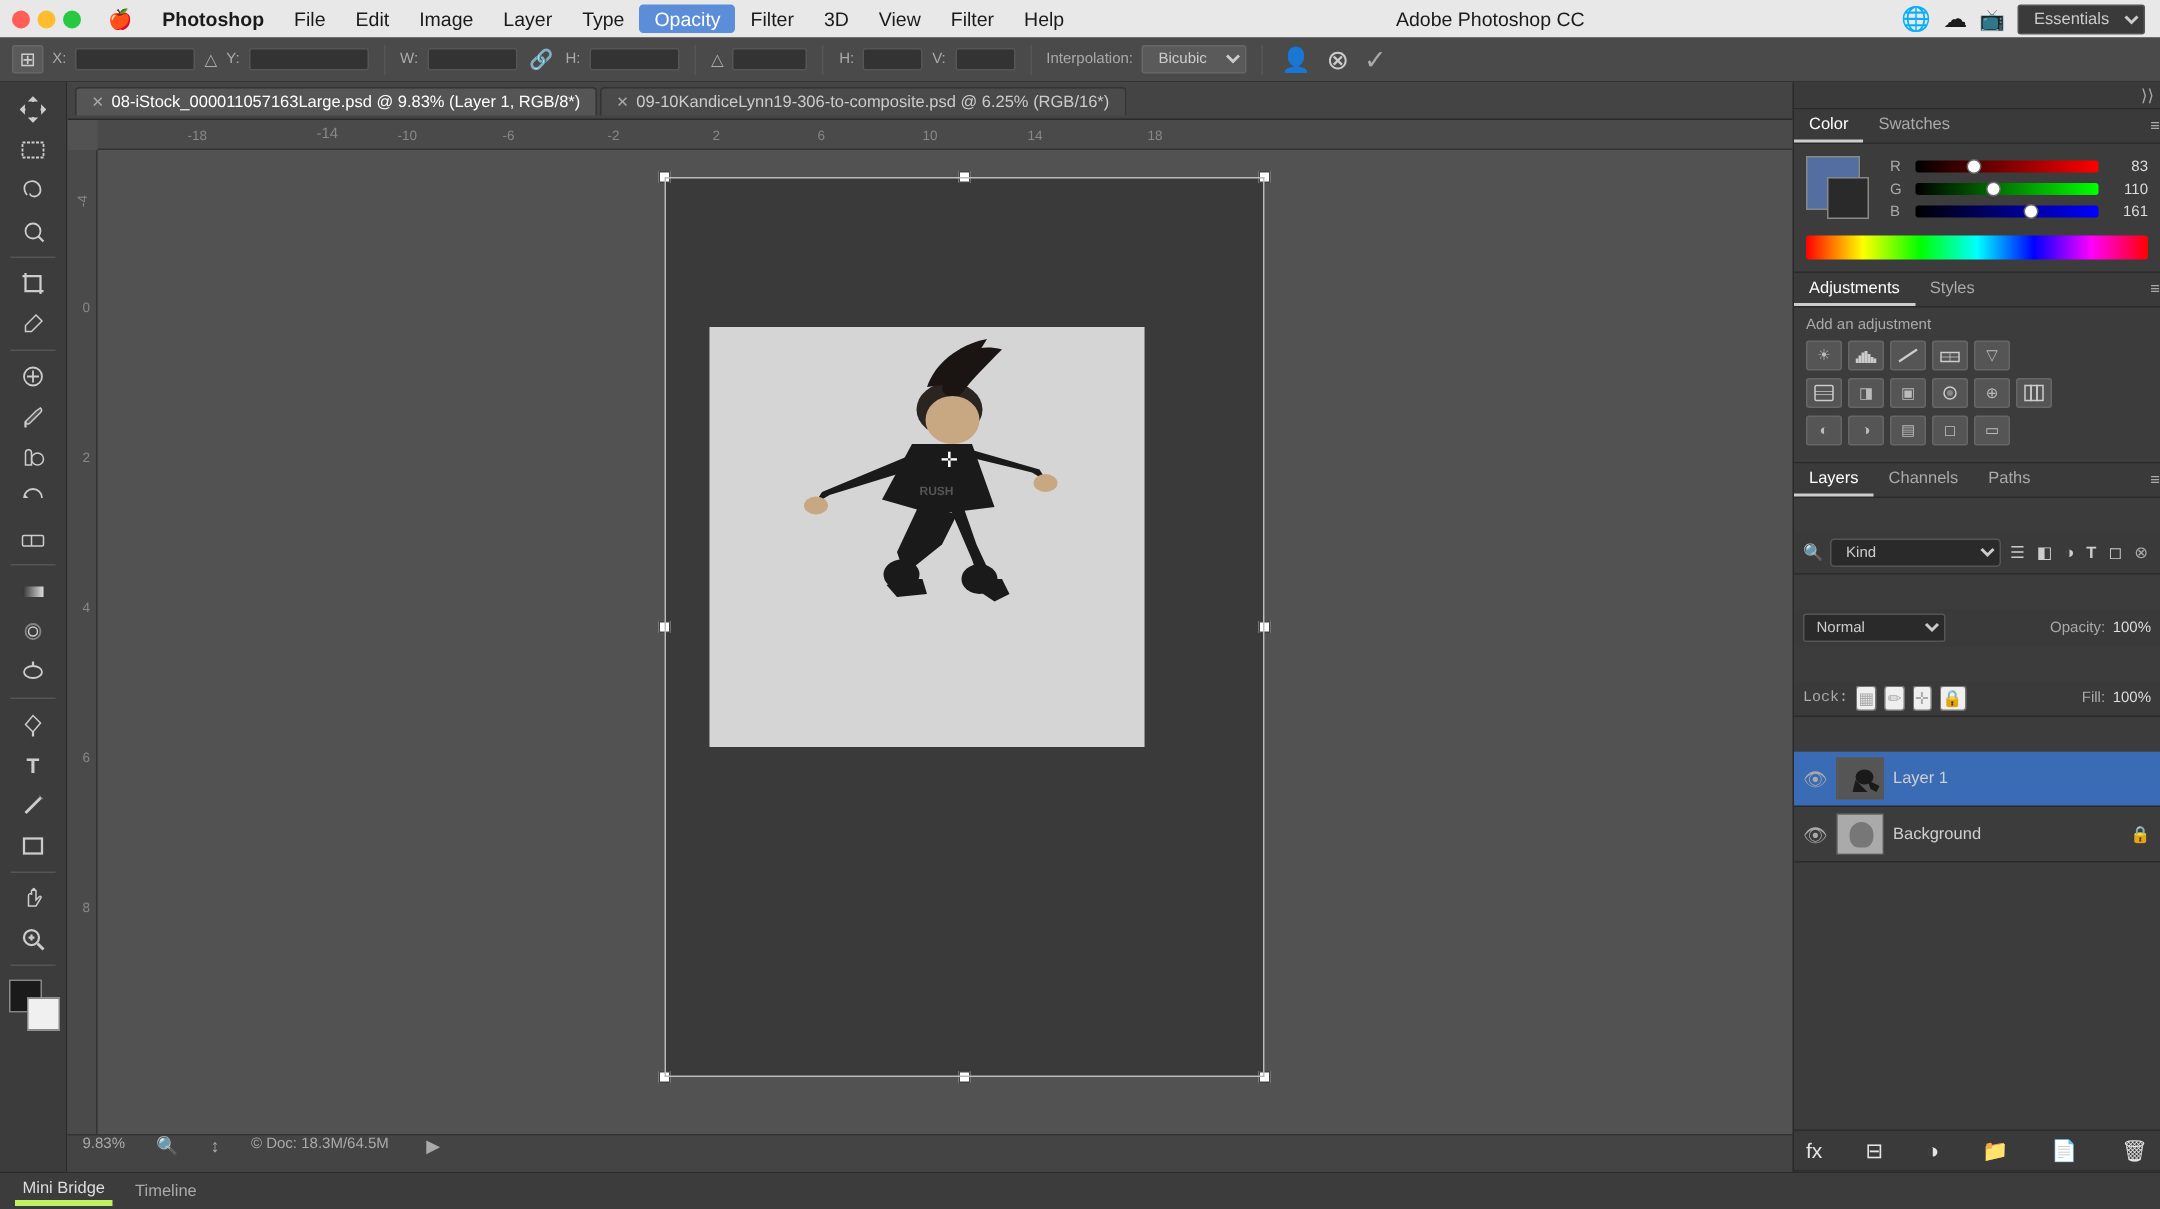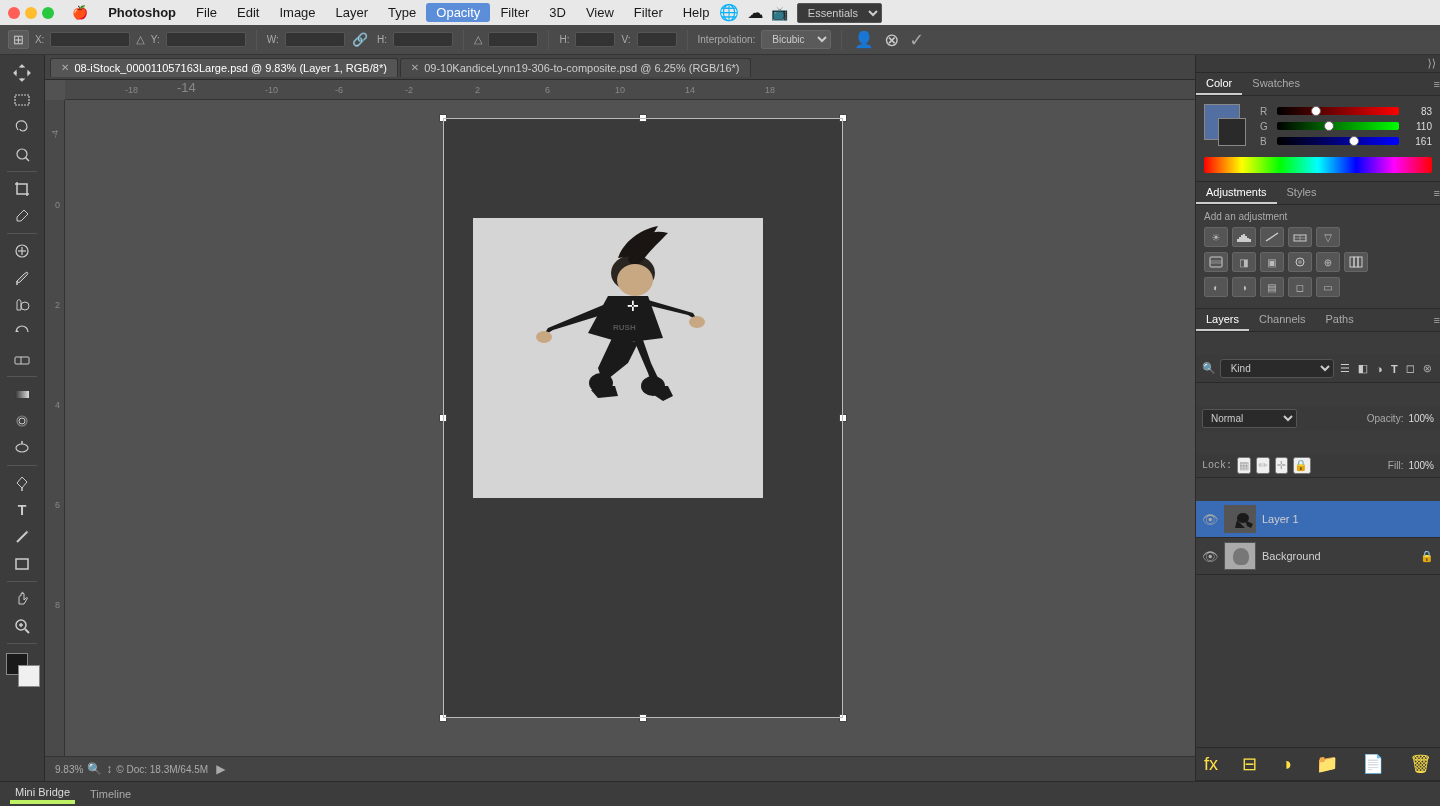--- a/index.html
+++ b/index.html
@@ -104,22 +104,22 @@
     #canvas-doc {
       position: absolute;
       top: 50%; left: 50%;
       transform: translate(-50%, -50%);
       background: #3a3a3a;
     }
 
     
     #statusbar {
       height: 25px; background: #444; border-top: 1px solid #333;
-      display: flex; align-items: center; padding: 0 10px; font-size: 10px; color: #aaa;
-      gap: 4px;
+      display: flex; padding: 0 10px; font-size: 10px; color: #aaa;
+      gap: 21px;
     }
 
     
     #right-panels {
       width: 245px; background: #3c3c3c; border-left: 1px solid #2a2a2a;
       display: flex; flex-direction: column; flex-shrink: 0; overflow-y: auto;
     }
 
     
     .panel { border-bottom: 1px solid #2a2a2a; }
@@ -183,21 +183,21 @@
       width: 32px; height: 28px; background: #666; border: 1px solid #555;
       flex-shrink: 0; overflow: hidden; position: relative;
     }
     .layer-thumb-bg { background: #888; }
     .layer-name { font-size: 11px; flex: 1; }
     .layer-lock { font-size: 11px; color: #888; }
     .layers-footer {
       display: flex; align-items: center; justify-content: space-between;
       padding: 5px 8px; background: #3a3a3a; border-top: 1px solid #2a2a2a;
     }
-    .layers-footer-btn { font-size: 18px; color: #fde047; cursor: pointer; background: none; border: none; }
+    .layers-footer-btn { font-size: 14px; color: #e5e5e5; cursor: pointer; background: none; border: none; }
 
     
     #bottombar {
       height: 25px; background: #3c3c3c; border-top: 1px solid #2a2a2a;
       display: flex; align-items: center; padding: 0 10px; gap: 10px;
     }
     .bottom-tab { font-size: 11px; color: #aaa; cursor: pointer; padding: 2px 5px; }
     .bottom-tab.active { color: #ddd; border-bottom: 4px solid #bef264; }
 
     
@@ -223,20 +223,21 @@
     <span class="menu-item">Image</span>
     <span class="menu-item">Layer</span>
     <span class="menu-item">Type</span>
     <span class="menu-item active">Opacity</span>
     <span class="menu-item">Filter</span>
     <span class="menu-item">3D</span>
     <span class="menu-item">View</span>
     <span class="menu-item">Filter</span>
     <span class="menu-item">Help</span>
   </div>
+  <div class="window-title-bar">Adobe Photoshop CC</div>
   <div class="menu-right">
     <span style="font-size:16px;">🌐</span>
     <span style="font-size:16px;">☁</span>
     <span style="font-size:14px;">📺</span>
     <select class="essentials-select">
       <option>Essentials</option>
     </select>
   </div>
 </div>
 
@@ -416,21 +417,21 @@
         <span style="color:#aaa; font-size:10px;">✕</span>
         <span style="max-width:380px; overflow:hidden; text-overflow:ellipsis; white-space:nowrap;">09-10KandiceLynn19-306-to-composite.psd @ 6.25% (RGB/16*)</span>
       </div>
     </div>
 
     <div id="canvas-wrapper">
 
       <div id="ruler-h" style="z-index:10;">
         <div style="position:relative; width:100%; height:100%;">
           <span style="position:absolute; left:60px; bottom:2px; font-size:9px; color:#888;">-18</span>
-          <span style="position:absolute; left:112px; bottom:2px; font-size:13px; color:#888;">-14</span>
+          <span style="position:absolute; left:146px; bottom:2px; font-size:10px; color:#888;">-14</span>
           <span style="position:absolute; left:200px; bottom:2px; font-size:9px; color:#888;">-10</span>
           <span style="position:absolute; left:270px; bottom:2px; font-size:9px; color:#888;">-6</span>
           <span style="position:absolute; left:340px; bottom:2px; font-size:9px; color:#888;">-2</span>
           <span style="position:absolute; left:410px; bottom:2px; font-size:9px; color:#888;">2</span>
           <span style="position:absolute; left:480px; bottom:2px; font-size:9px; color:#888;">6</span>
           <span style="position:absolute; left:550px; bottom:2px; font-size:9px; color:#888;">10</span>
           <span style="position:absolute; left:620px; bottom:2px; font-size:9px; color:#888;">14</span>
           <span style="position:absolute; left:700px; bottom:2px; font-size:9px; color:#888;">18</span>
         </div>
       </div>

